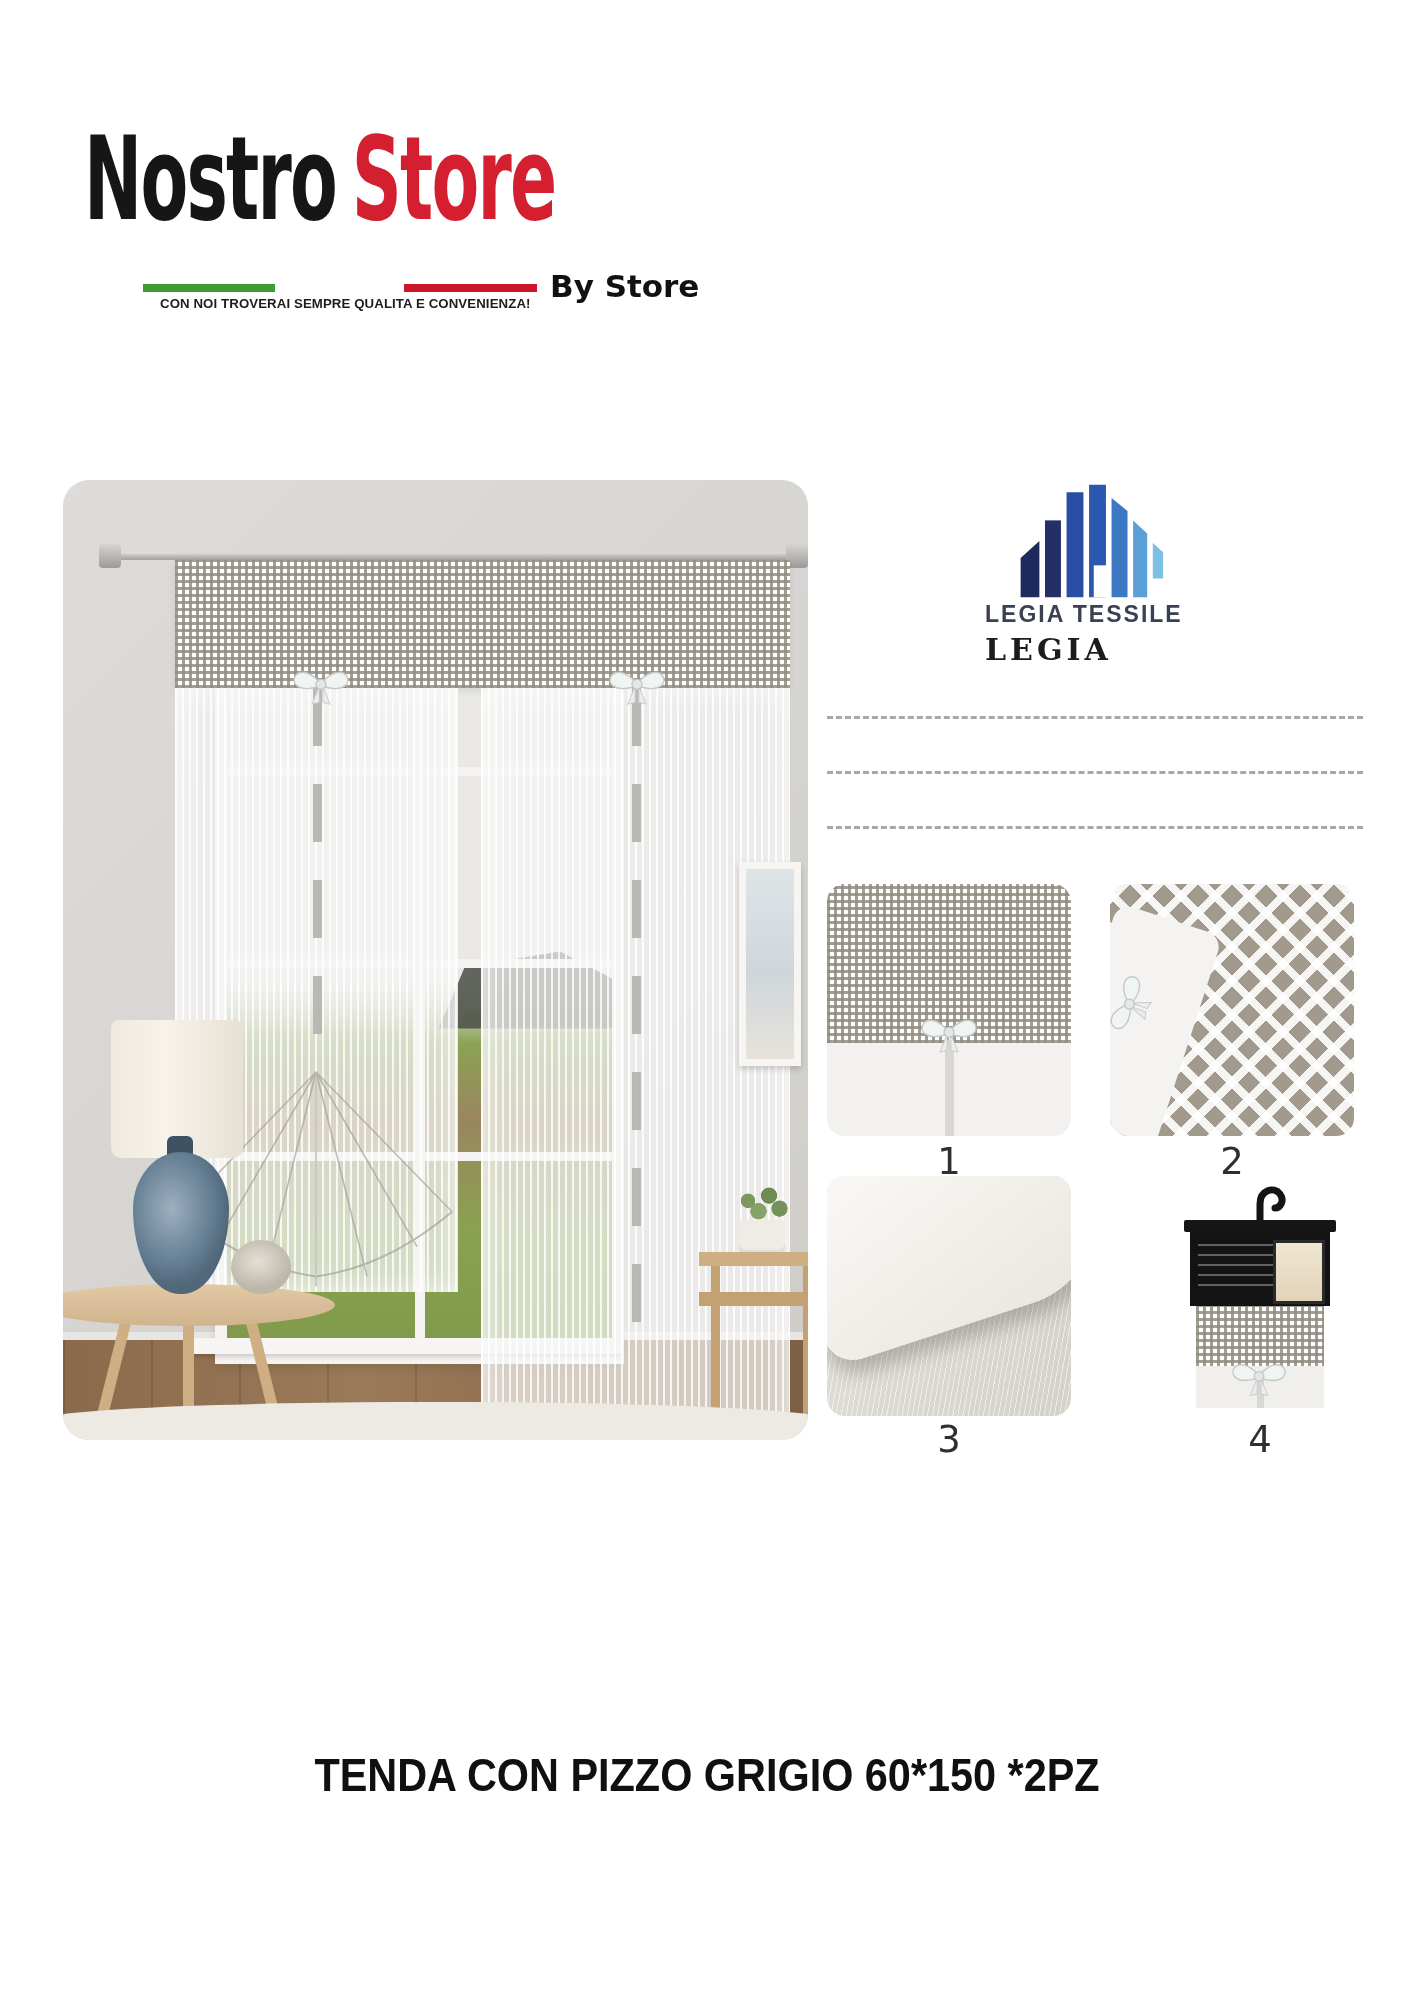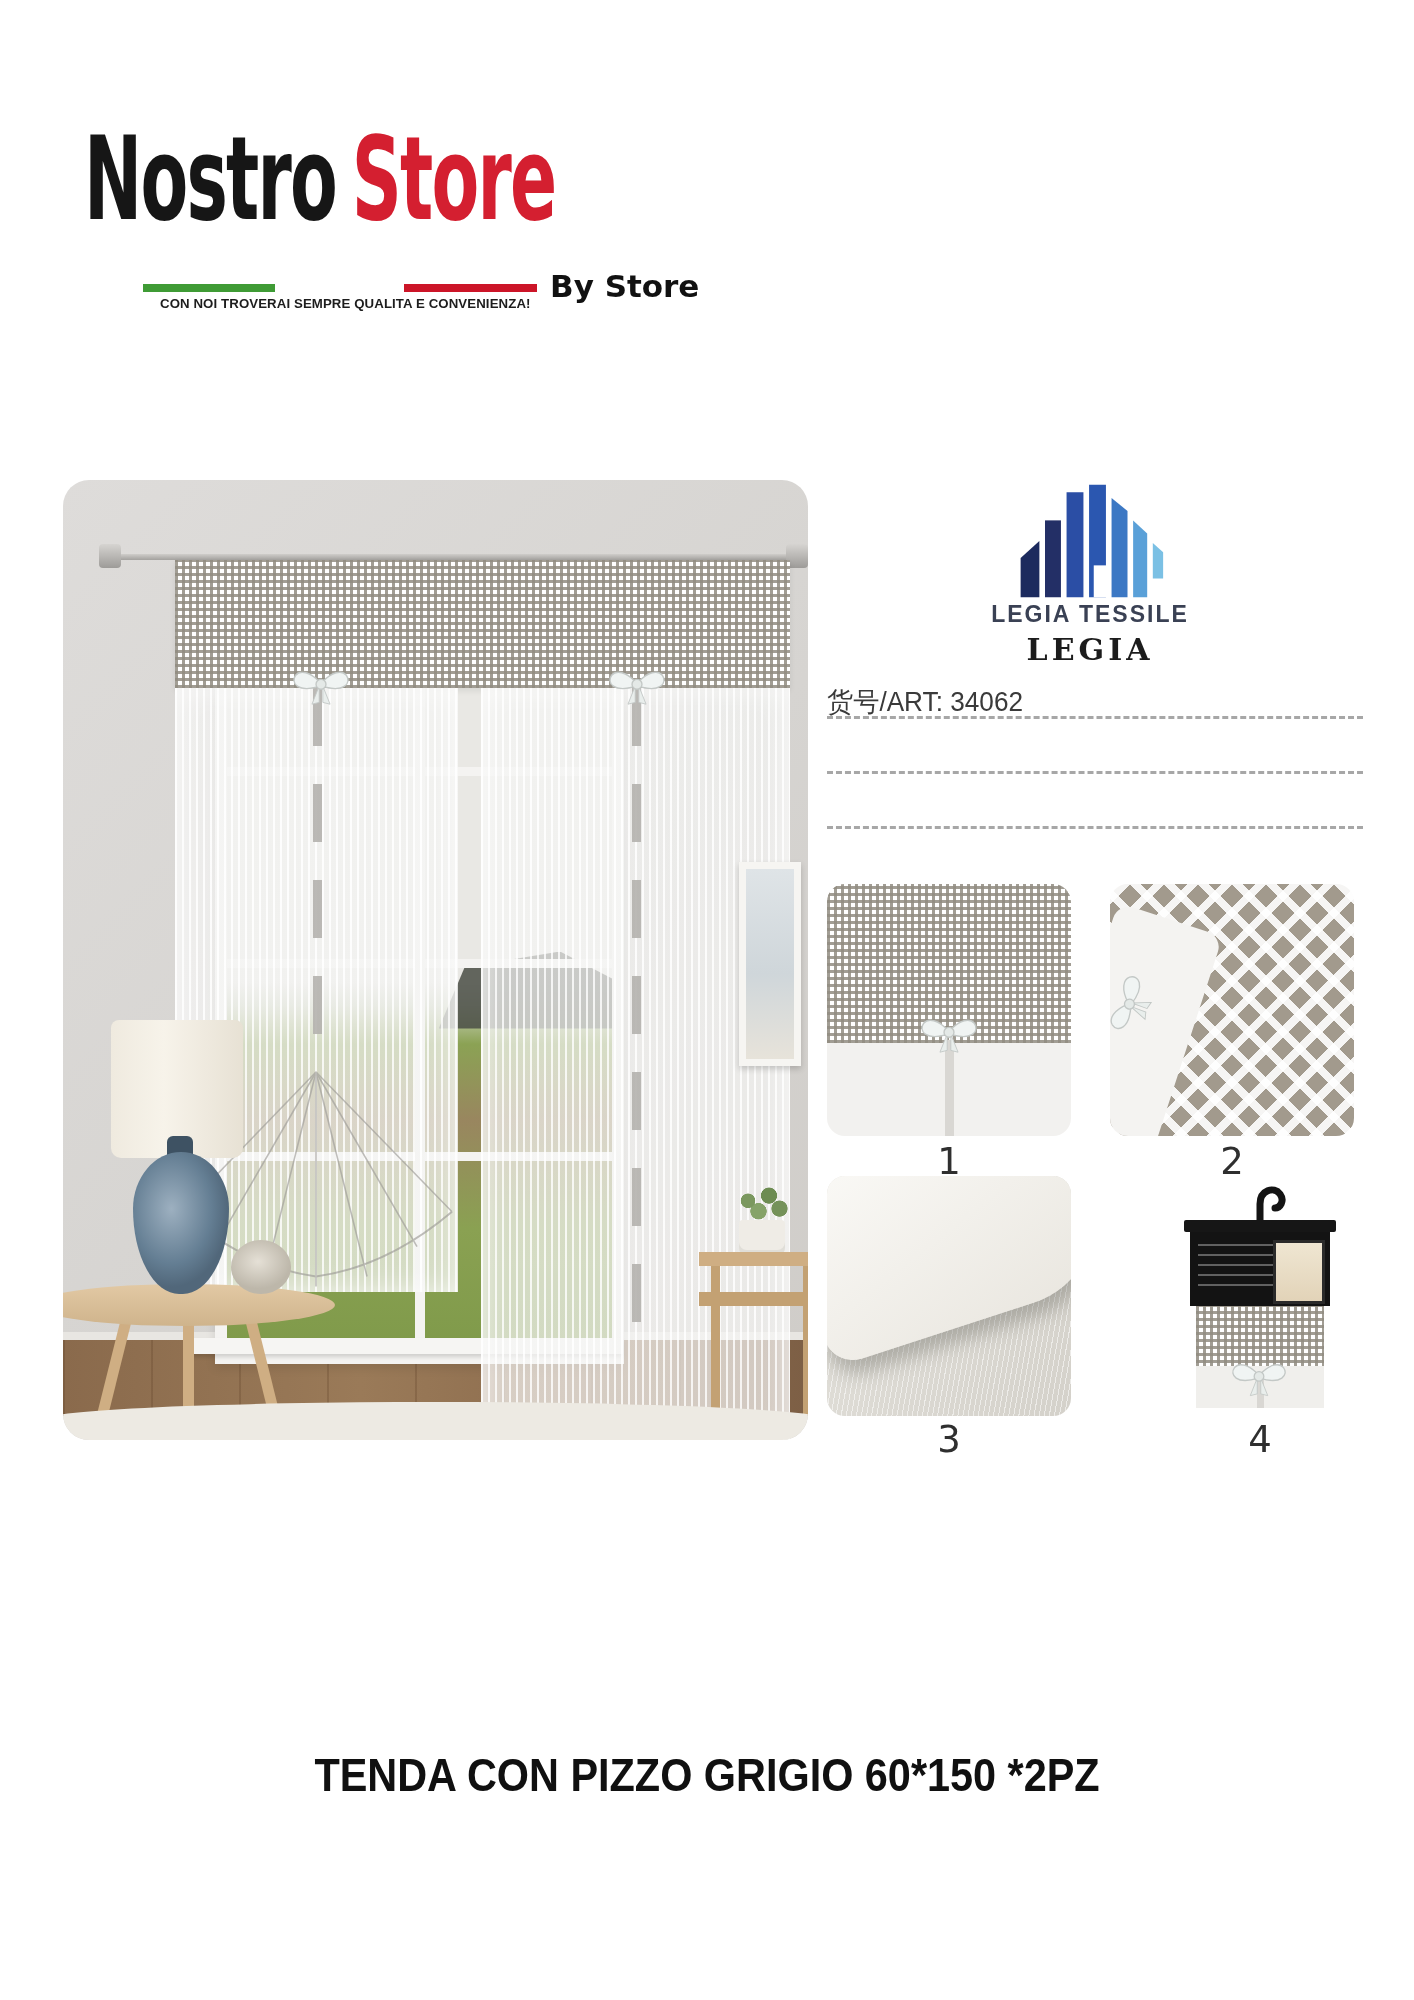--- a/index.html
+++ b/index.html
@@ -109,21 +109,21 @@
   .art-frame{
     position:absolute;left:676px;top:382px;width:62px;height:204px;background:#f6f5f2;
     box-shadow:0 3px 6px rgba(0,0,0,.18);padding:7px;box-sizing:border-box;
   }
   .art-inner{width:100%;height:100%;background:linear-gradient(#dfe4e7 0%,#cfd6da 55%,#e7e3da 100%);}
   .bench{position:absolute;left:636px;top:772px;width:120px;height:14px;background:#cfae83;box-shadow:0 40px 0 #c3a173;}
   .bench-leg{position:absolute;left:648px;top:786px;width:9px;height:150px;background:#c3a173;box-shadow:92px 0 0 #c3a173;}
   .plant{position:absolute;left:664px;top:700px;width:70px;height:52px;background:radial-gradient(circle at 30% 40%,#7b985f 12%,transparent 13%),radial-gradient(circle at 60% 30%,#6d8c52 14%,transparent 15%),radial-gradient(circle at 45% 60%,#86a36a 16%,transparent 17%),radial-gradient(circle at 75% 55%,#75925a 13%,transparent 14%);}
   .plant-pot{position:absolute;left:676px;top:740px;width:46px;height:36px;background:#efece6;border-radius:4px 4px 8px 8px;box-shadow:inset 0 -6px 0 rgba(0,0,0,.06);}
   
-  .legia-logo{position:absolute;left:985px;top:483px;width:210px;text-align:center;}
+  .legia-logo{position:absolute;left:985px;top:483px;width:210px;}
   .legia-icon{width:150px;height:116px;display:block;margin:0 auto;}
   .legia-name{margin-top:2px;font-size:23px;font-weight:bold;color:#3a4154;letter-spacing:2px;white-space:nowrap;}
   .legia-category{margin-top:4px;font-size:30px;font-weight:bold;color:#1c1c1c;font-family:"DejaVu Serif","Liberation Serif",serif;letter-spacing:4px;}
   .spec-row{position:absolute;left:827px;width:540px;}
   .spec-text{font-size:27px;color:#3a3a3a;white-space:nowrap;transform:scaleX(.97);transform-origin:left top;}
   .spec-divider{position:absolute;left:827px;width:536px;border-bottom:3px dashed #a7a7a7;}
   
   .tile{position:absolute;border-radius:18px;overflow:hidden;}
   .tile-1{left:827px;top:884px;width:244px;height:252px;}
   .tile-1 .pattern{position:absolute;left:0;top:0;right:0;height:63%;}
@@ -257,23 +257,20 @@
       <polygon points="79,0 97,0 97,120 79,120" fill="#2b57b0"></polygon>
       <polygon points="103,14 120,28 120,120 103,120" fill="#3c78c4"></polygon>
       <polygon points="126,38 141,52 141,120 126,120" fill="#5aa0d8"></polygon>
       <polygon points="147,62 158,72 158,100 147,100" fill="#7bc0e4"></polygon>
       <rect x="84" y="86" width="14" height="34" fill="#ffffff"></rect>
     </svg>
     <div class="legia-name">LEGIA TESSILE</div>
     <div class="legia-category">LEGIA</div>
   </div>
 
-  <div class="spec-row" style="top:684px">
-    <div class="spec-text">货号/ART: 34062</div>
-  </div>
   <div class="spec-divider" style="top:716px"></div>
 
   <div class="spec-divider" style="top:771px"></div>
 
   <div class="spec-divider" style="top:826px"></div>
 
   <div class="tile tile-1">
     <div class="pattern gingham-sm"></div>
     <div class="plain"></div>
     <div class="ribbon-tail"></div>

